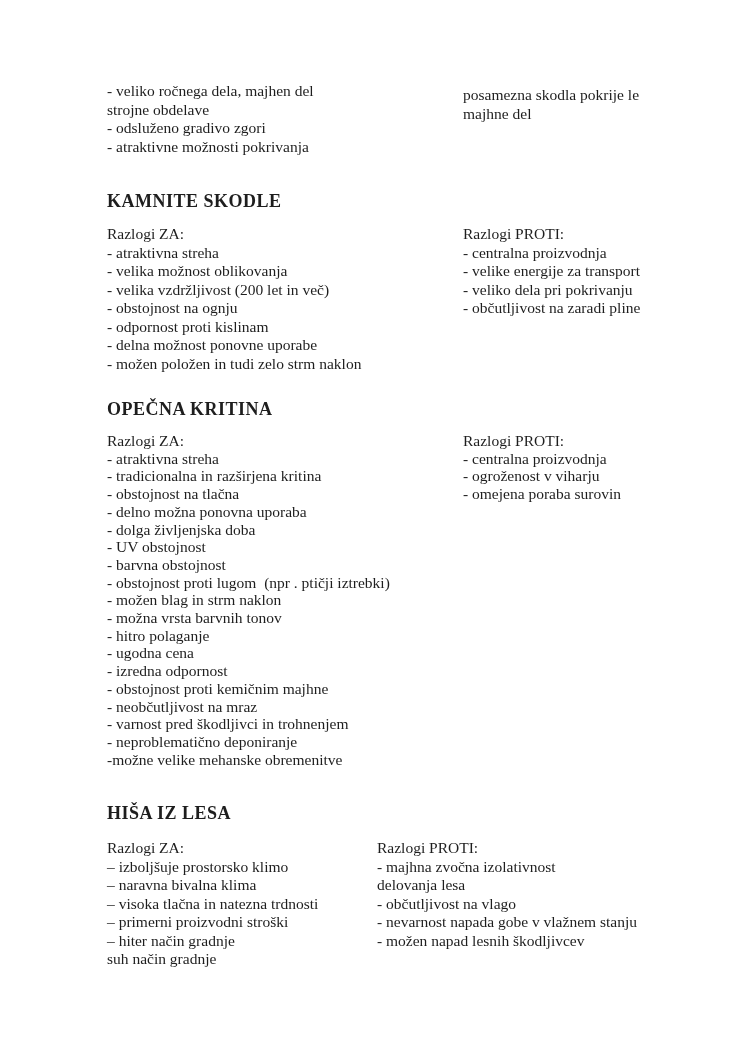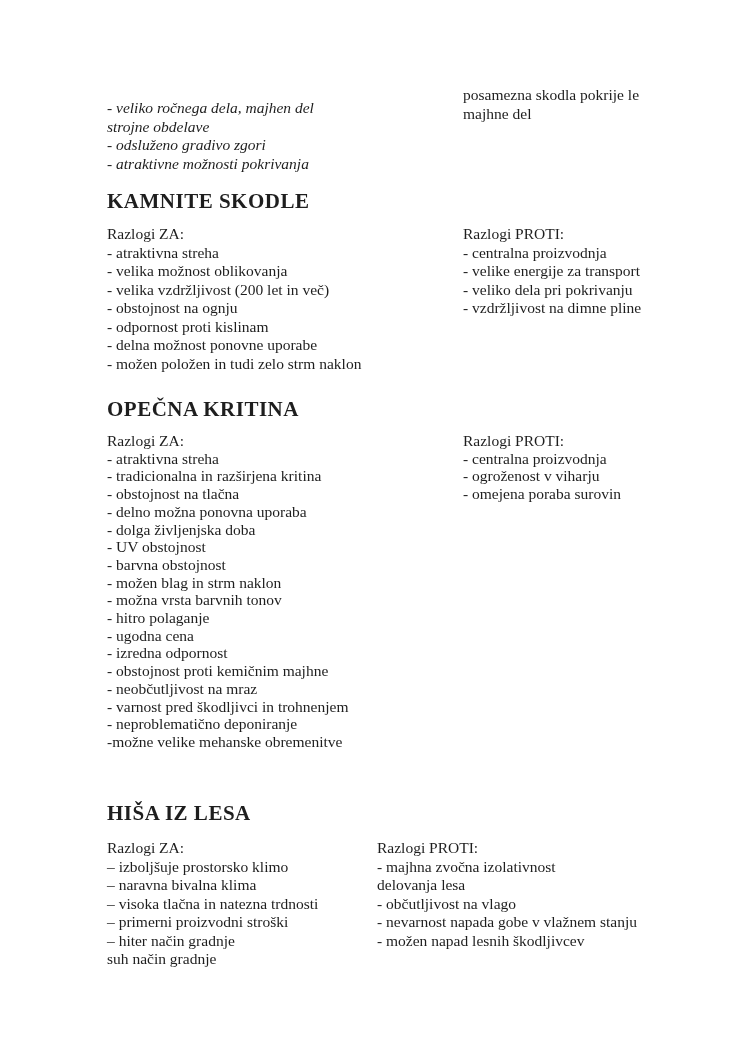--- a/index.html
+++ b/index.html
@@ -17,26 +17,26 @@
     position: absolute;
     font-size: 15.5px;
   }
   .col .line { white-space: pre; }
   .lh18 { line-height: 18.5px; }
   .lh17 { line-height: 17.7px; }
   .heading {
     position: absolute;
     left: 107px;
     font-weight: bold;
-    font-size: 21px;
+    font-size: 18px;
     line-height: 20px;
     letter-spacing: 0.5px;
     white-space: pre;
   }
-  #c1l { top: 99px;  left: 107px; font-style: italic; }
+  #c1l { top: 82px;  left: 107px; }
   #c1r { top: 86px;  left: 463px; }
   #h2k { top: 191px; }
   #c2l { top: 225px; left: 107px; }
   #c2r { top: 225px; left: 463px; }
   #h3o { top: 399px; }
   #c3l { top: 432px; left: 107px; }
   #c3r { top: 432px; left: 463px; }
   #h4h { top: 803px; }
   #c4l { top: 839px; left: 107px; }
   #c4r { top: 839px; left: 377px; }
@@ -66,33 +66,34 @@
       <div class="line">- obstojnost na ognju</div>
       <div class="line">- odpornost proti kislinam</div>
       <div class="line">- delna možnost ponovne uporabe</div>
       <div class="line">- možen položen in tudi zelo strm naklon</div>
     </div>
   <div class="col lh18" id="c2r">
       <div class="line">Razlogi PROTI:</div>
       <div class="line">- centralna proizvodnja</div>
       <div class="line">- velike energije za transport</div>
       <div class="line">- veliko dela pri pokrivanju</div>
-      <div class="line">- vzdržljivost na dimne pline</div>
+      <div class="line">- občutljivost na zaradi pline</div>
     </div>
 
   <div class="heading" id="h3o">OPEČNA KRITINA</div>
   <div class="col lh17" id="c3l">
       <div class="line">Razlogi ZA:</div>
       <div class="line">- atraktivna streha</div>
       <div class="line">- tradicionalna in razširjena kritina</div>
       <div class="line">- obstojnost na tlačna</div>
       <div class="line">- delno možna ponovna uporaba</div>
       <div class="line">- dolga življenjska doba</div>
       <div class="line">- UV obstojnost</div>
       <div class="line">- barvna obstojnost</div>
+      <div class="line">- obstojnost proti lugom  (npr . ptičji iztrebki)</div>
       <div class="line">- možen blag in strm naklon</div>
       <div class="line">- možna vrsta barvnih tonov</div>
       <div class="line">- hitro polaganje</div>
       <div class="line">- ugodna cena</div>
       <div class="line">- izredna odpornost</div>
       <div class="line">- obstojnost proti kemičnim majhne</div>
       <div class="line">- neobčutljivost na mraz</div>
       <div class="line">- varnost pred škodljivci in trohnenjem</div>
       <div class="line">- neproblematično deponiranje</div>
       <div class="line">-možne velike mehanske obremenitve</div>

